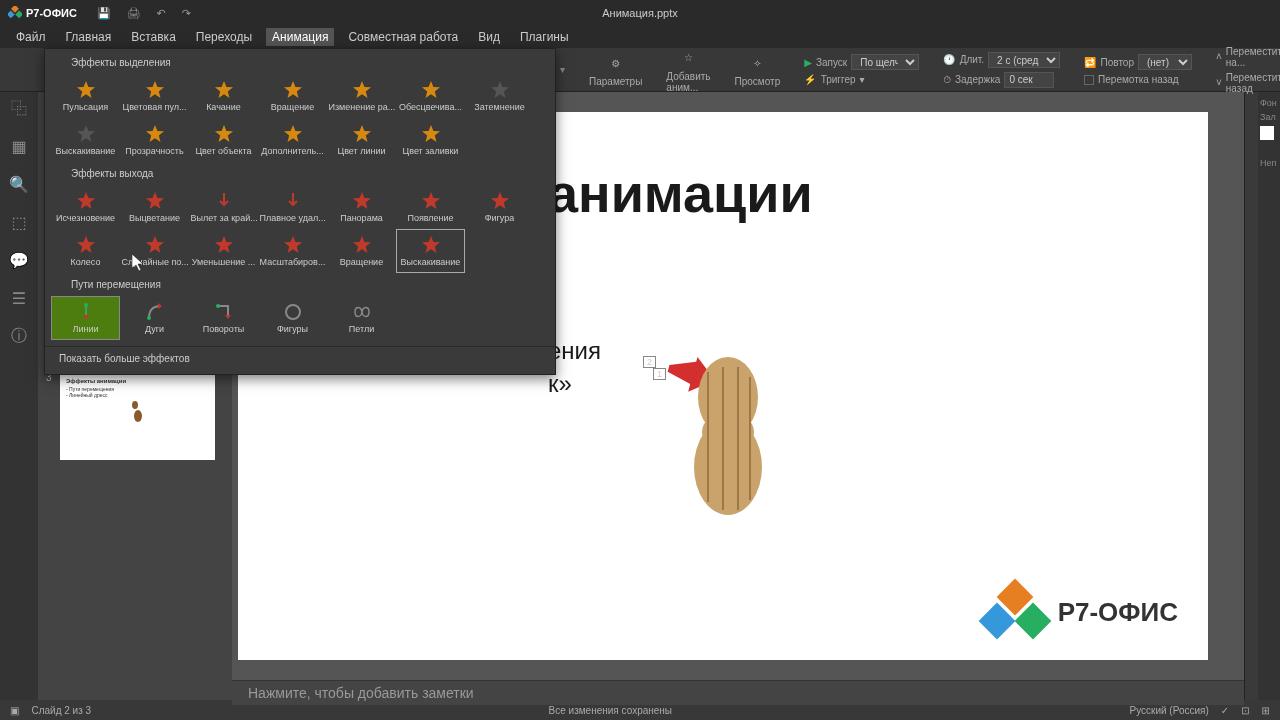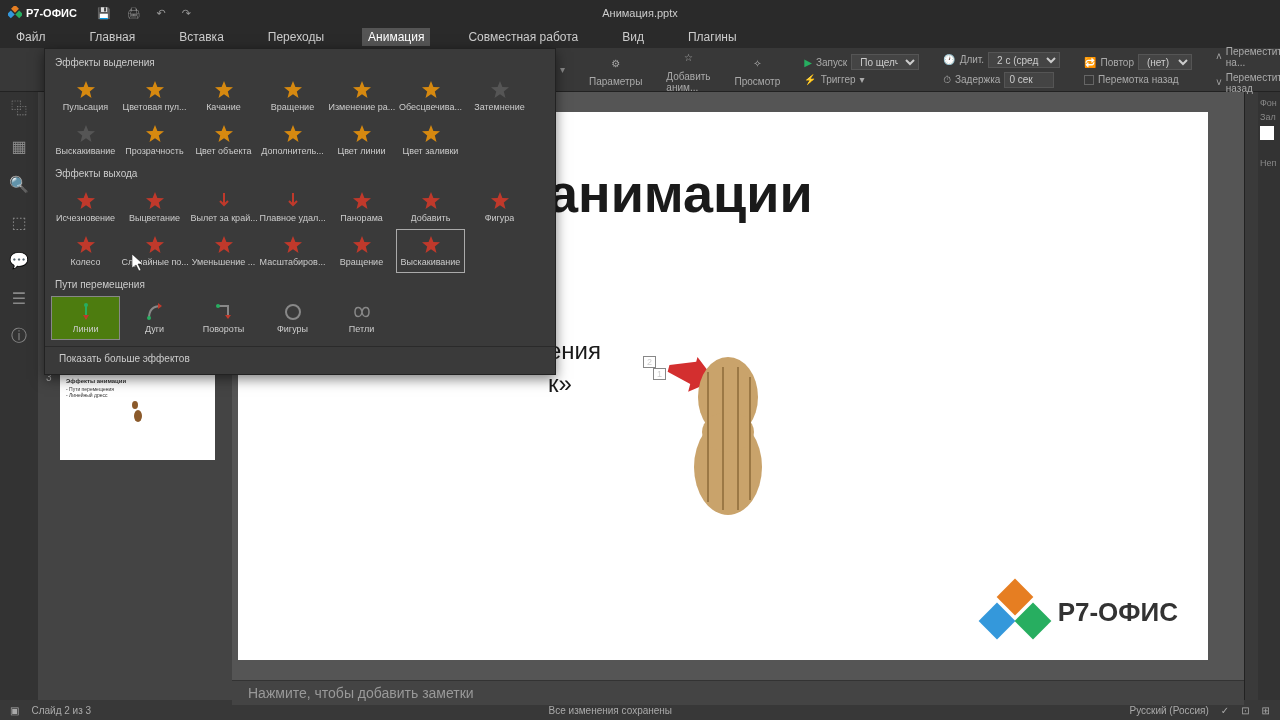--- a/index.html
+++ b/index.html
@@ -5,21 +5,21 @@
 * { margin: 0; padding: 0; box-sizing: border-box; font-family: Arial, sans-serif; }
 body { background: #2a2a2a; color: #ccc; width: 1280px; height: 720px; overflow: hidden; position: relative; }
 
 .titlebar { height: 26px; background: #2a2a2a; display: flex; align-items: center; padding: 0 8px; font-size: 11px; }
 .titlebar .logo { display: flex; align-items: center; gap: 4px; font-weight: bold; color: #fff; }
 .titlebar .logo-icon { width: 14px; height: 14px; }
 .titlebar .qat { display: flex; gap: 16px; margin-left: 20px; }
 .titlebar .qat span { color: #999; cursor: pointer; }
 .titlebar .doc-title { position: absolute; left: 50%; transform: translateX(-50%); color: #ccc; }
 
-.menubar { height: 22px; background: #2a2a2a; display: flex; align-items: center; padding: 0 10px; gap: 32px; font-size: 12px; }
+.menubar { height: 22px; background: #2a2a2a; display: flex; align-items: center; padding: 0 10px; gap: 8px; font-size: 12px; }
 .menubar .menu-item { color: #ccc; cursor: pointer; padding: 2px 6px; }
 .menubar .menu-item.active { background: #555; color: #fff; }
 
 .ribbon { height: 44px; background: #383838; display: flex; align-items: center; padding: 0 8px; gap: 12px; font-size: 10px; color: #aaa; position: relative; border-bottom: 1px solid #222; }
 .ribbon-group { display: flex; flex-direction: column; align-items: center; gap: 2px; cursor: pointer; }
 .ribbon-group .ricon { width: 22px; height: 22px; display: flex; align-items: center; justify-content: center; }
 .ribbon-spacer { flex: 0 0 540px; }
 .ribbon-sep { width: 1px; height: 30px; background: #555; }
 .ribbon-field { display: flex; align-items: center; gap: 4px; font-size: 10px; }
 .ribbon-field input, .ribbon-field select { background: #444; border: 1px solid #555; color: #ccc; font-size: 10px; padding: 1px 4px; height: 16px; }
@@ -54,21 +54,21 @@
 .notes { height: 32px; background: #444; padding: 4px 16px; font-size: 14px; color: #999; border-top: 1px solid #333; }
 
 .rightbar { width: 38px; background: #333; }
 .right-panel { width: 14px; background: #3a3a3a; border-left: 1px solid #222; }
 
 .statusbar { height: 20px; background: #383838; display: flex; align-items: center; padding: 0 10px; font-size: 10px; color: #aaa; justify-content: space-between; }
 .statusbar .sb-left, .statusbar .sb-right, .statusbar .sb-center { display: flex; align-items: center; gap: 12px; }
 
 
 .fx-popup { position: absolute; top: 48px; left: 44px; width: 512px; background: #3a3a3a; border: 1px solid #222; box-shadow: 0 4px 12px rgba(0,0,0,0.5); z-index: 100; padding: 4px 0; font-size: 10px; }
-.fx-section-title { padding: 4px 10px; color: #ccc; font-size: 10px; }
+.fx-section-title { padding: 4px 10px; color: #ccc; font-size: 10px; margin-left: 16px; }
 .fx-grid { display: flex; flex-wrap: wrap; padding: 2px 6px; }
 .fx-item { width: 69px; height: 44px; display: flex; flex-direction: column; align-items: center; justify-content: center; gap: 2px; cursor: pointer; border: 1px solid transparent; }
 .fx-item.hover { border: 1px solid #888; background: #4d7c0f; }
 .fx-item.selected { border: 1px solid #aaa; }
 .fx-item .fx-icon { width: 20px; height: 20px; display: flex; align-items: center; justify-content: center; }
 .fx-item .fx-label { font-size: 9px; color: #ccc; text-align: left; white-space: nowrap; overflow: hidden; max-width: 66px; }
 .fx-more { padding: 6px 14px; color: #ccc; cursor: pointer; border-top: 1px solid #2a2a2a; margin-top: 4px; }
 .star { color: #d68910; }
 .star-red { color: #c0392b; }
 .star-dim { color: #555; }
@@ -326,21 +326,21 @@
           </svg>
         </div>
         <div class="fx-label">Панорама</div>
       </div>
       <div class="fx-item">
         <div class="fx-icon star-red">
           <svg width="20" height="20" viewBox="0 0 20 20">
             <polygon points="10,1 12.4,7 19,7.3 13.8,11.5 15.5,18 10,14.2 4.5,18 6.2,11.5 1,7.3 7.6,7" fill="currentColor"></polygon>
           </svg>
         </div>
-        <div class="fx-label">Добавить</div>
+        <div class="fx-label">Появление</div>
       </div>
       <div class="fx-item">
         <div class="fx-icon star-red">
           <svg width="20" height="20" viewBox="0 0 20 20">
             <polygon points="10,1 12.4,7 19,7.3 13.8,11.5 15.5,18 10,14.2 4.5,18 6.2,11.5 1,7.3 7.6,7" fill="currentColor"></polygon>
           </svg>
         </div>
         <div class="fx-label">Фигура</div>
       </div>
       <div class="fx-item">

